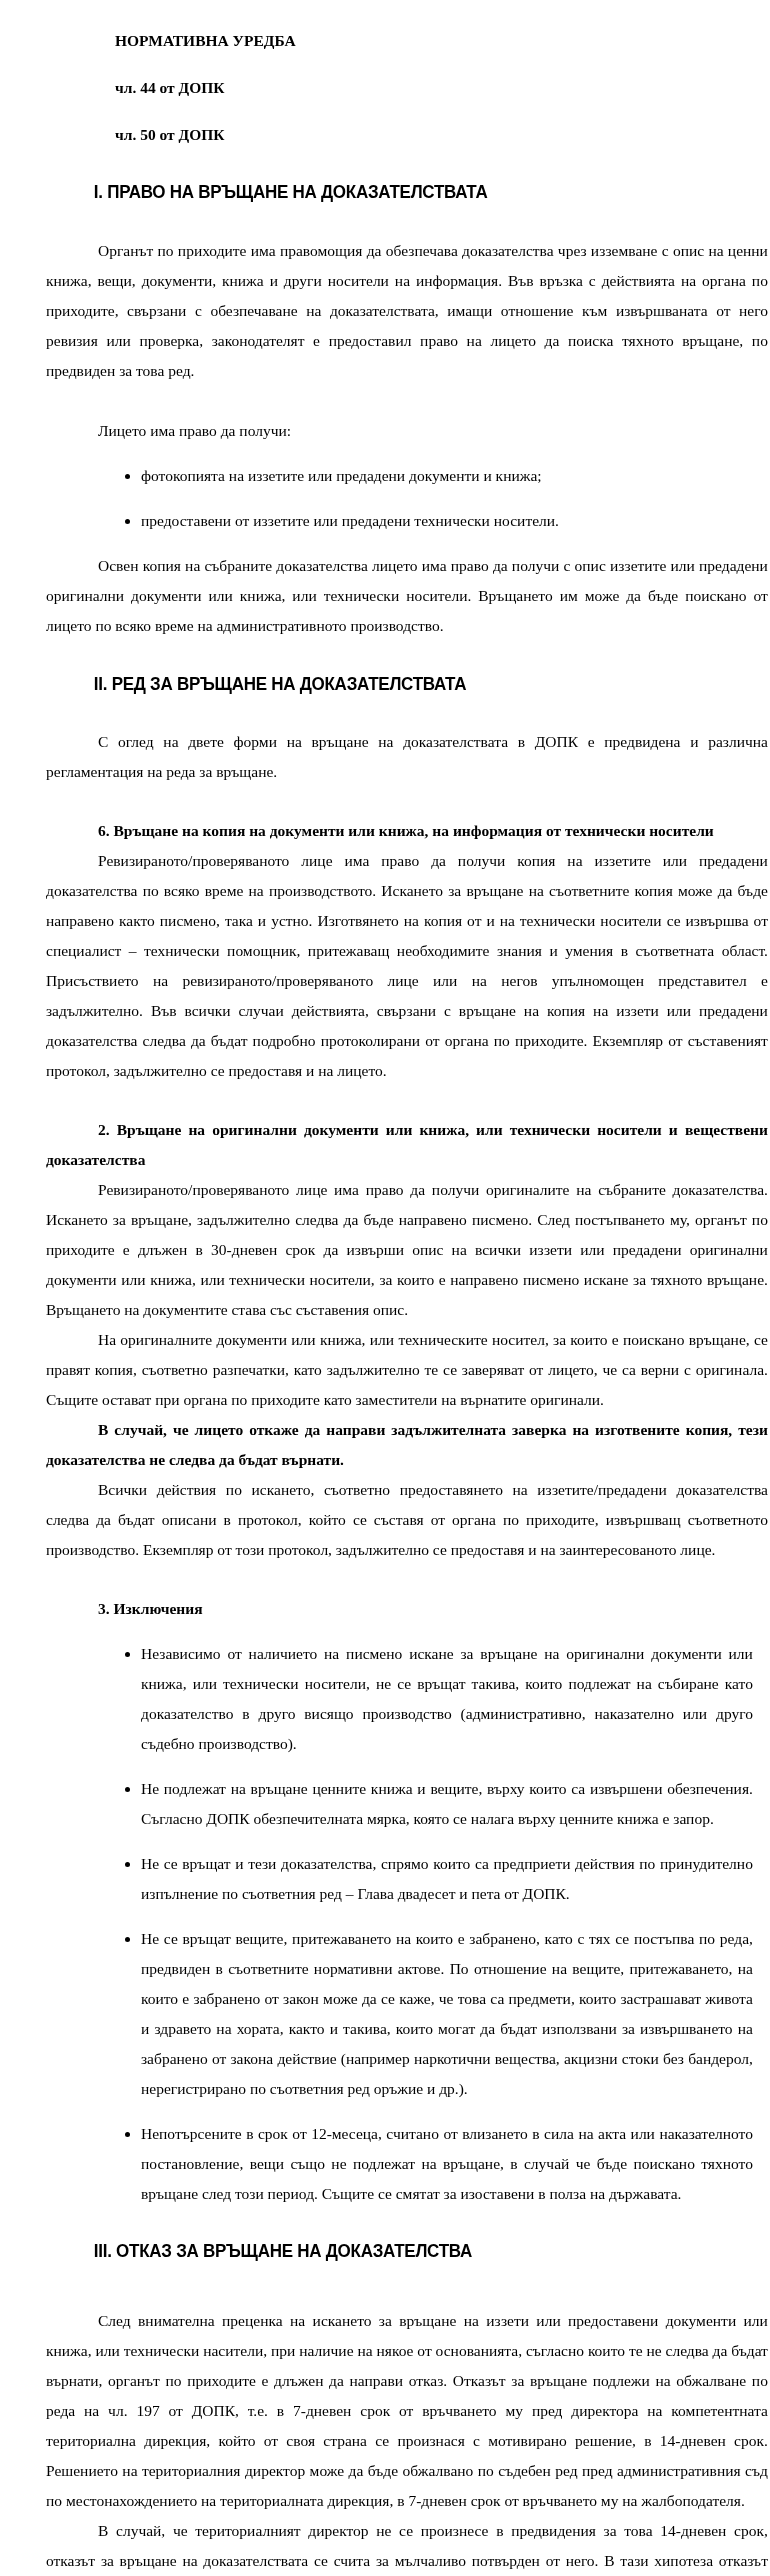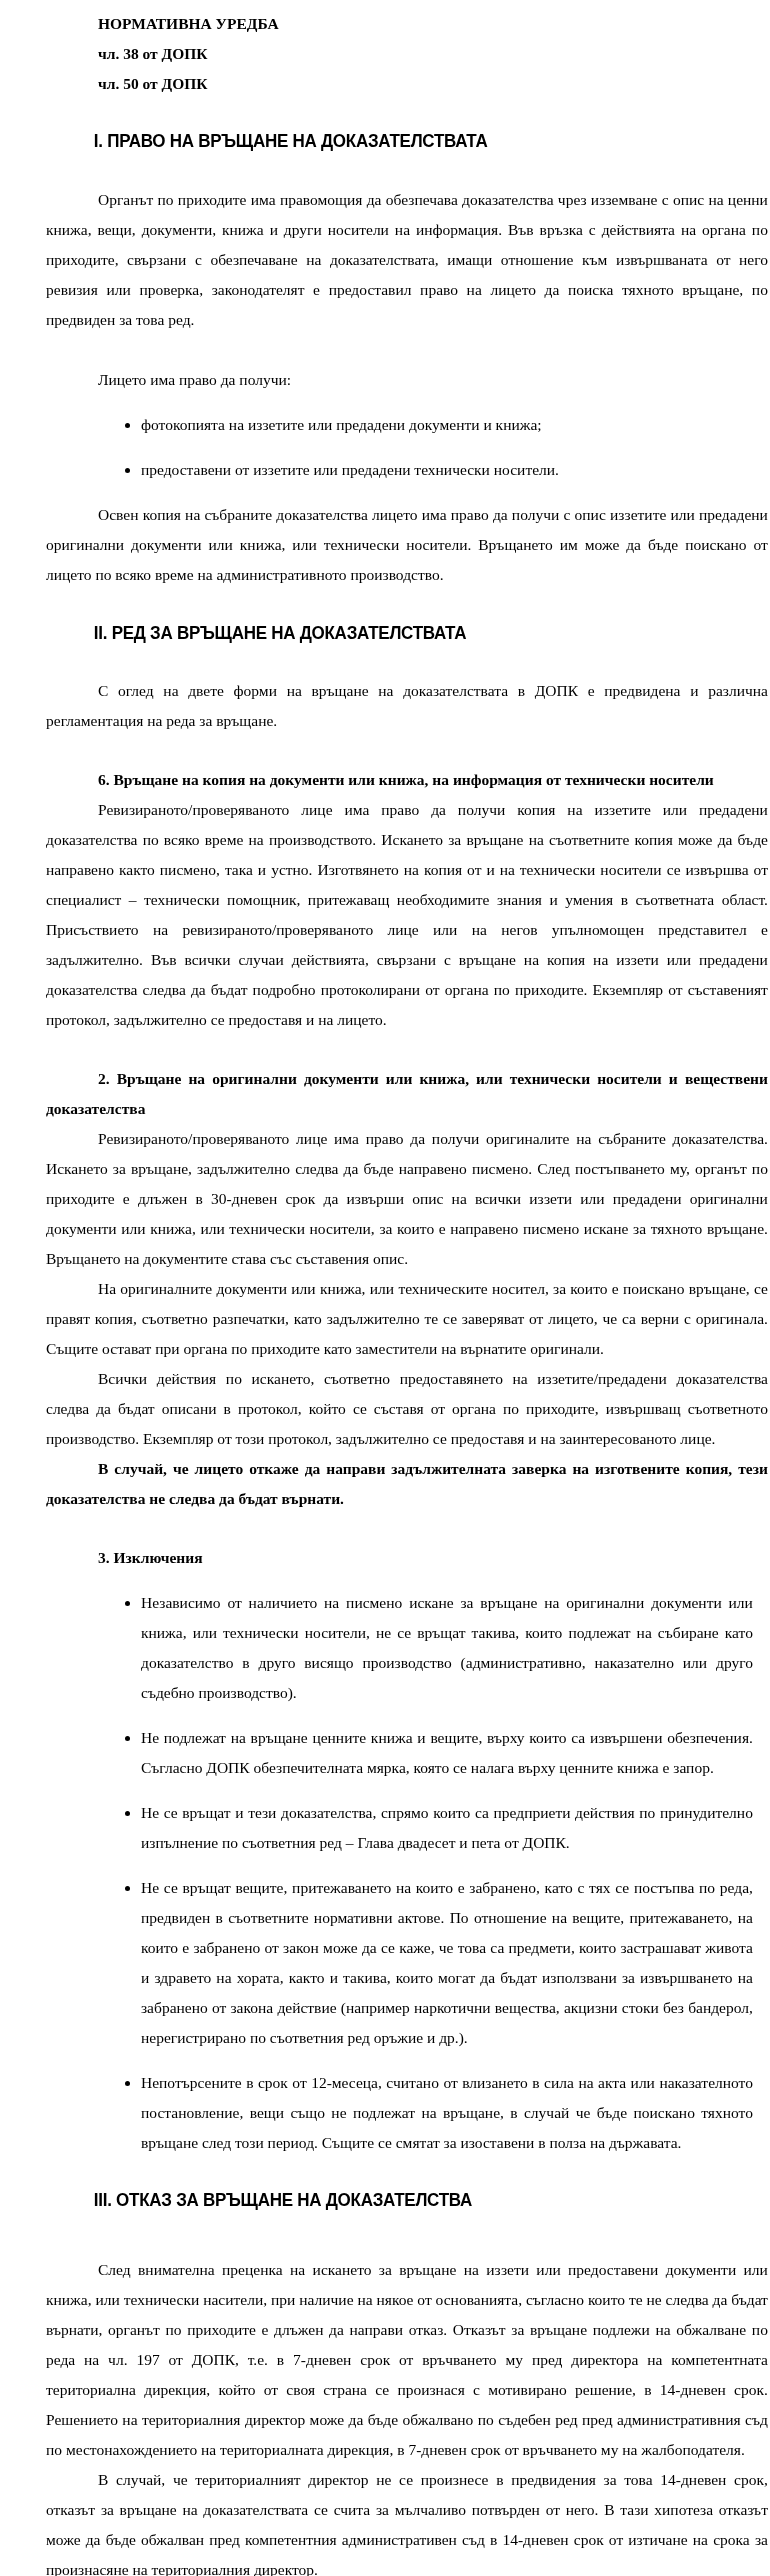--- a/index.html
+++ b/index.html
@@ -17,21 +17,21 @@
     font-family: "Liberation Serif", "DejaVu Serif", serif;
     font-size: 15.5px;
     line-height: 30px;
     padding: 9.3px 3.1px 5.2px 46px;
     text-align: justify;
   }
   .doc-title,
   .doc-subtitle {
     font-weight: bold;
     text-align: left;
-    margin: 0;
+    margin: 17px;
     padding-left: 52px;
   }
   .big-heading {
     font-family: "Liberation Sans", "DejaVu Sans", sans-serif;
     font-weight: bold;
     font-size: 18.5px;
     line-height: 25px;
     letter-spacing: -0.3px;
     text-align: left;
     white-space: nowrap;
@@ -75,21 +75,21 @@
     text-decoration: underline;
     cursor: pointer;
   }
 </style>
 </head>
 <body>
 
 <div class="page">
 
   <p class="doc-title">НОРМАТИВНА УРЕДБА</p>
-  <p class="doc-subtitle">чл. 38 от ДОПК</p>
+  <p class="doc-subtitle">чл. 44 от ДОПК</p>
   <p class="doc-subtitle">чл. 50 от ДОПК</p>
 
   <div class="big-heading h1-spacing">I. ПРАВО НА ВРЪЩАНЕ НА ДОКАЗАТЕЛСТВАТА</div>
 
   <p class="para">Органът по приходите има правомощия да обезпечава доказателства чрез изземване с опис на ценни книжа, вещи, документи, книжа и други носители на информация. Във връзка с действията на органа по приходите, свързани с обезпечаване на доказателствата, имащи отношение към извършваната от него ревизия или проверка, законодателят е предоставил право на лицето да поиска тяхното връщане, по предвиден за това ред.</p>
   <p class="para para-gap-top">Лицето има право да получи:</p>
 
   <ul class="bullet-list">
     <li>фотокопията на иззетите или предадени документи и книжа;</li>
     <li>предоставени от иззетите или предадени технически носители.</li>
@@ -100,22 +100,22 @@
   <div class="big-heading h2-spacing">II. РЕД ЗА ВРЪЩАНЕ НА ДОКАЗАТЕЛСТВАТА</div>
 
   <p class="para">С оглед на двете форми на връщане на доказателствата в ДОПК е предвидена и различна регламентация на реда за връщане.</p>
 
   <p class="sub-heading">6. Връщане на копия на документи или книжа, на информация от технически носители</p>
   <p class="para">Ревизираното/проверяваното лице има право да получи копия на иззетите или предадени доказателства по всяко време на производството. Искането за връщане на съответните копия може да бъде направено както писмено, така и устно. Изготвянето на копия от и на технически носители се извършва от специалист – технически помощник, притежаващ необходимите знания и умения в съответната област. Присъствието на ревизираното/проверяваното лице или на негов упълномощен представител е задължително. Във всички случаи действията, свързани с връщане на копия на иззети или предадени доказателства следва да бъдат подробно протоколирани от органа по приходите. Екземпляр от съставеният протокол, задължително се предоставя и на лицето.</p>
 
   <p class="sub-heading">2. Връщане на оригинални документи или книжа, или технически носители и веществени доказателства</p>
   <p class="para">Ревизираното/проверяваното лице има право да получи оригиналите на събраните доказателства. Искането за връщане, задължително следва да бъде направено писмено. След постъпването му, органът по приходите е длъжен в 30-дневен срок да извърши опис на всички иззети или предадени оригинални документи или книжа, или технически носители, за които е направено писмено искане за тяхното връщане. Връщането на документите става със съставения опис.</p>
   <p class="para">На оригиналните документи или книжа, или техническите носител, за които е поискано връщане, се правят копия, съответно разпечатки, като задължително те се заверяват от лицето, че са верни с оригинала. Същите остават при органа по приходите като заместители на върнатите оригинали.</p>
+  <p class="para bold-para">В случай, че лицето откаже да направи задължителната заверка на изготвените копия, тези доказателства не следва да бъдат върнати.</p>
   <p class="para">Всички действия по искането, съответно предоставянето на иззетите/предадени доказателства следва да бъдат описани в протокол, който се съставя от органа по приходите, извършващ съответното производство. Екземпляр от този протокол, задължително се предоставя и на заинтересованото лице.</p>
-  <p class="para bold-para">В случай, че лицето откаже да направи задължителната заверка на изготвените копия, тези доказателства не следва да бъдат върнати.</p>
 
   <p class="sub-heading">3. Изключения</p>
 
   <ul class="bullet-list">
     <li>Независимо от наличието на писмено искане за връщане на оригинални документи или книжа,  или технически носители, не се връщат такива, които подлежат на събиране като доказателство в друго висящо производство (административно, наказателно или друго съдебно производство).</li>
     <li>Не подлежат на връщане ценните книжа и вещите, върху които са извършени обезпечения. Съгласно ДОПК обезпечителната мярка, която се налага върху ценните книжа е запор.</li>
     <li>Не се връщат и тези доказателства, спрямо които са предприети действия по принудително изпълнение по съответния ред – Глава двадесет и пета от ДОПК.</li>
     <li> Не се връщат вещите, притежаването на които е забранено, като с тях се постъпва по реда, предвиден в съответните нормативни актове. По отношение на вещите, притежаването, на които е забранено от закон може да се каже, че това са предмети, които застрашават живота и здравето на хората, както и такива, които могат да бъдат използвани за извършването на забранено от закона действие (например наркотични вещества, акцизни стоки без бандерол, нерегистрирано по съответния ред оръжие и др.).</li>
     <li>Непотърсените в срок от 12-месеца, считано от влизането в сила на акта или наказателното постановление, вещи също не подлежат на връщане, в случай че бъде поискано тяхното връщане след този период. Същите се смятат за изоставени в полза на държавата.</li>
   </ul>

